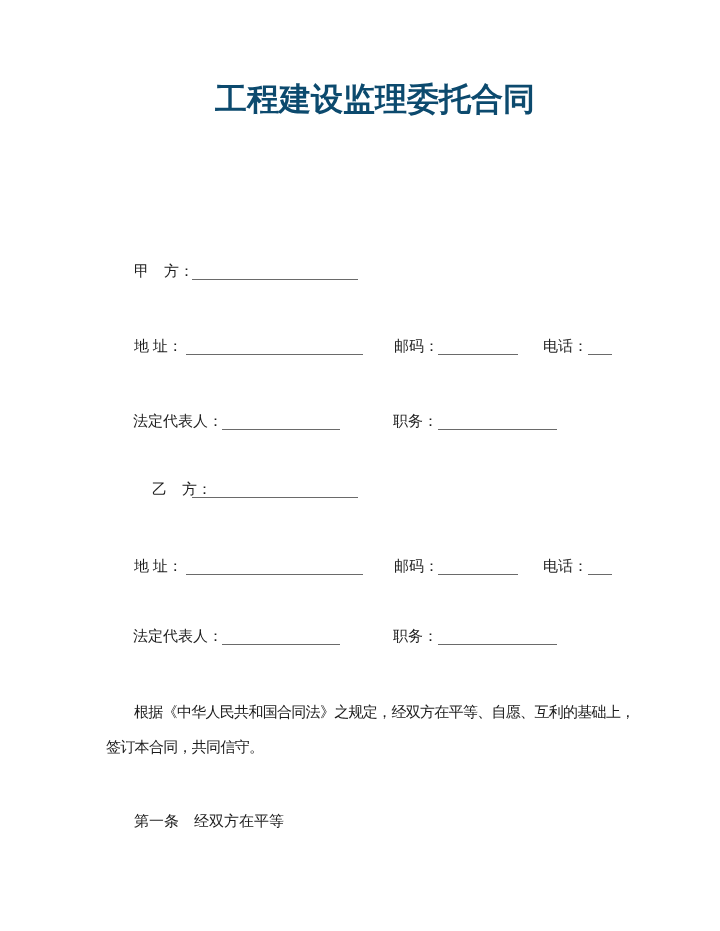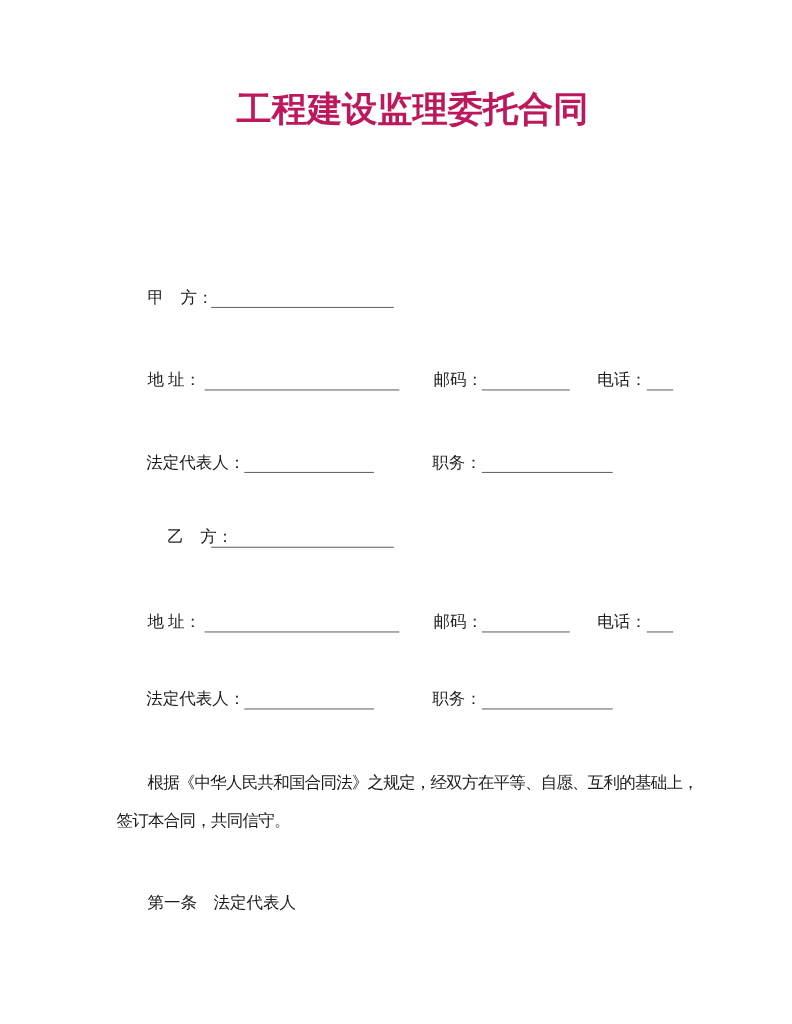--- a/index.html
+++ b/index.html
@@ -20,21 +20,21 @@
     position: absolute;
     top: 78px;
     left: 0;
     width: 100%;
     margin: 0;
     text-align: center;
     text-indent: 30px;
     font-size: 32px;
     font-weight: bold;
     letter-spacing: 0px;
-    color: #be185d;
+    color: #0c4a6e;
   }
   .row {
     position: absolute;
     left: 0;
     width: 660px;
     height: 20px;
     font-size: 15px;
     line-height: 18px;
   }
   .lbl {
@@ -113,15 +113,15 @@
   <div class="row" style="top:627px">
     <span class="lbl" style="left:133px">法定代表人：</span>
     <span class="blank" style="left:222px;width:118px"></span>
     <span class="lbl" style="left:393px">职务：</span>
     <span class="blank" style="left:438px;width:119px"></span>
   </div>
 
   <div class="para-line" style="top:738px">签订本合同，共同信守。</div>
   <div class="para-line indent" style="top:703px">根据《中华人民共和国合同法》之规定，经双方在平等、自愿、互利的基础上，</div>
 
-  <div class="section-heading" style="top:812px">第一条　法定代表人</div>
+  <div class="section-heading" style="top:812px">第一条　经双方在平等</div>
 
 </div>
 
 </body></html>

